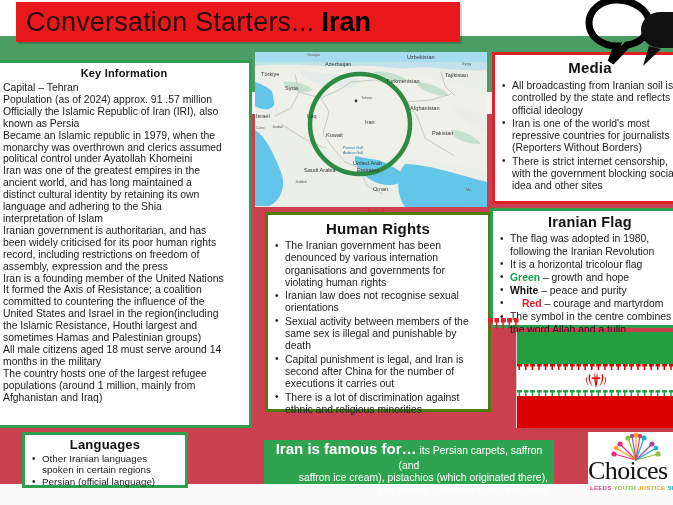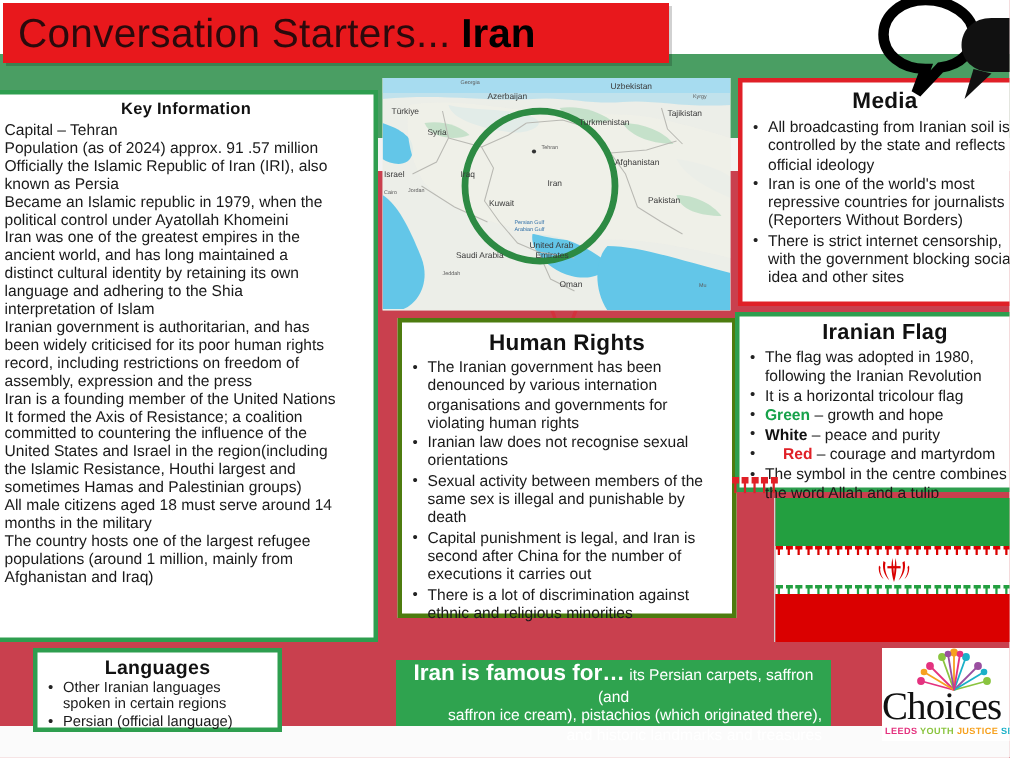--- a/index.html
+++ b/index.html
@@ -18,21 +18,21 @@
   
   .band {
     position: absolute; left: 0; width: 673px;
   }
   .band-green { top: 36px;  height: 56px;  background: #4a9e63; }
   .band-white { top: 92px;  height: 22px;  background: #f2f2f2; }
   .band-red   { top: 114px; height: 370px; background: #c9404e; }
 
   
   #titlebar {
-    position: absolute; left: 2px; top: 2px;
+    position: absolute; left: 16px; top: 2px;
     width: 444px; height: 40px;
     background: #e8181c;
     display: flex; align-items: center;
     padding-left: 10px;
     box-shadow: 2px 2px 0 rgba(0,0,0,.18);
     z-index: 6;
   }
   #titlebar .t1 {
     font-size: 27px; color: #2b0a0c; letter-spacing: .2px;
     font-weight: 400;
@@ -320,20 +320,21 @@
   </div>
 
   <div class="card" id="key-info">
     <h3>Key Information</h3>
     <div class="lines" id="key-info-lines">
         <p>Capital – Tehran</p>
         <p>Population (as of 2024) approx. 91 .57 million</p>
         <p>Officially the Islamic Republic of Iran (IRI), also</p>
         <p>known as Persia</p>
         <p>Became an Islamic republic in 1979, when the</p>
+        <p>monarchy was overthrown and clerics assumed</p>
         <p>political control under Ayatollah Khomeini</p>
         <p>Iran was one of the greatest empires in the</p>
         <p>ancient world, and has long maintained a</p>
         <p>distinct cultural identity by retaining its own</p>
         <p>language and adhering to the Shia</p>
         <p>interpretation of Islam</p>
         <p>Iranian government is authoritarian, and has</p>
         <p>been widely criticised for its poor human rights</p>
         <p>record, including restrictions on freedom of</p>
         <p>assembly, expression and the press</p>

